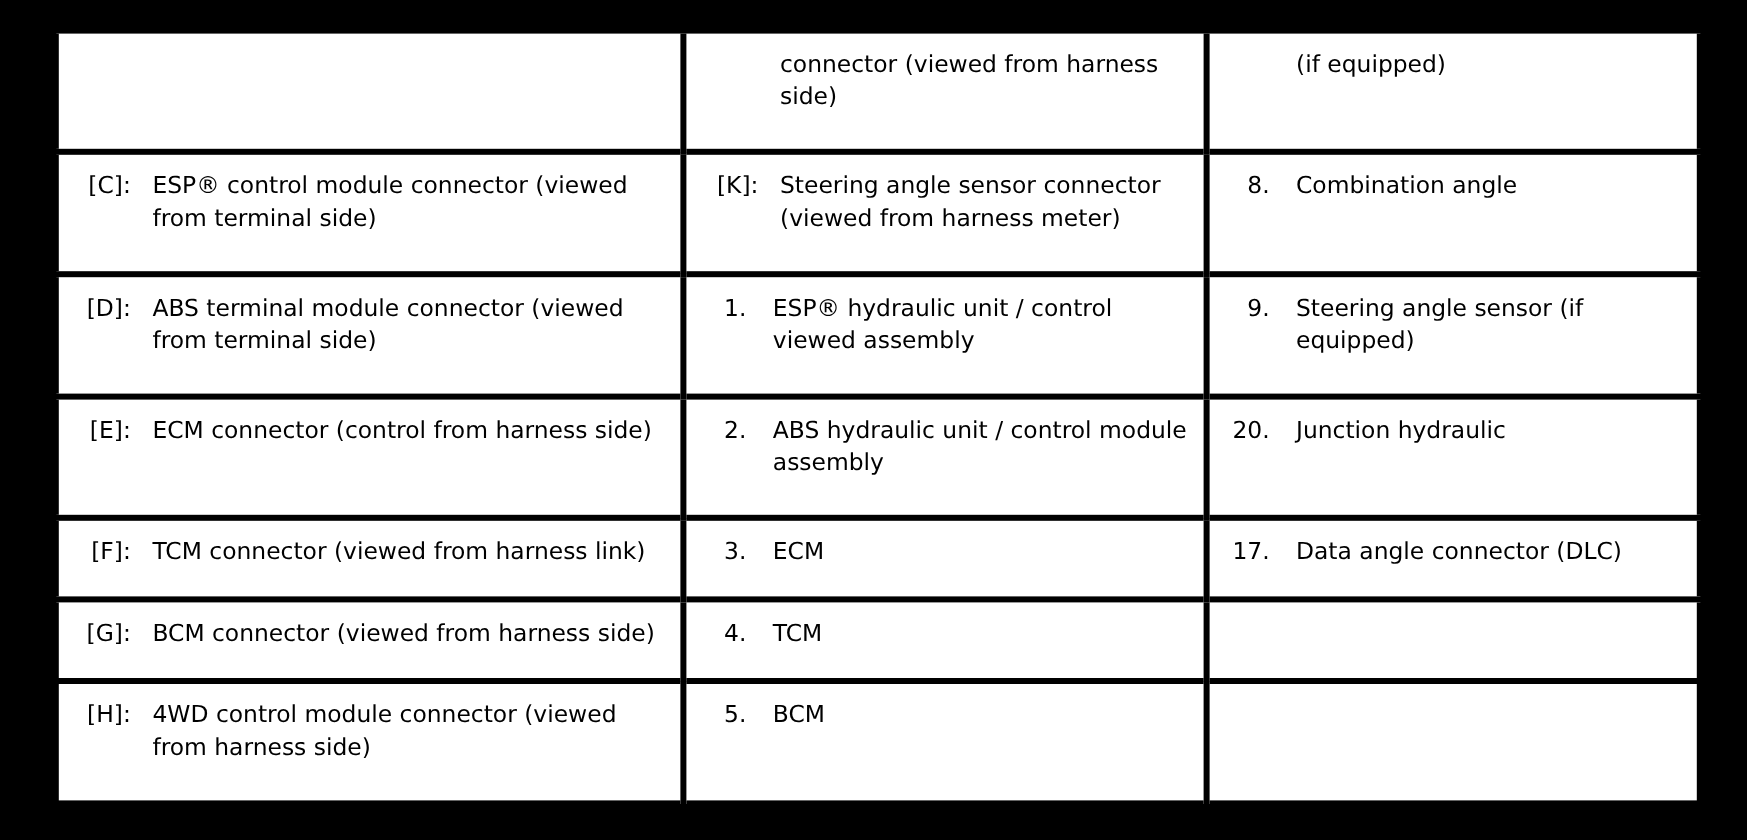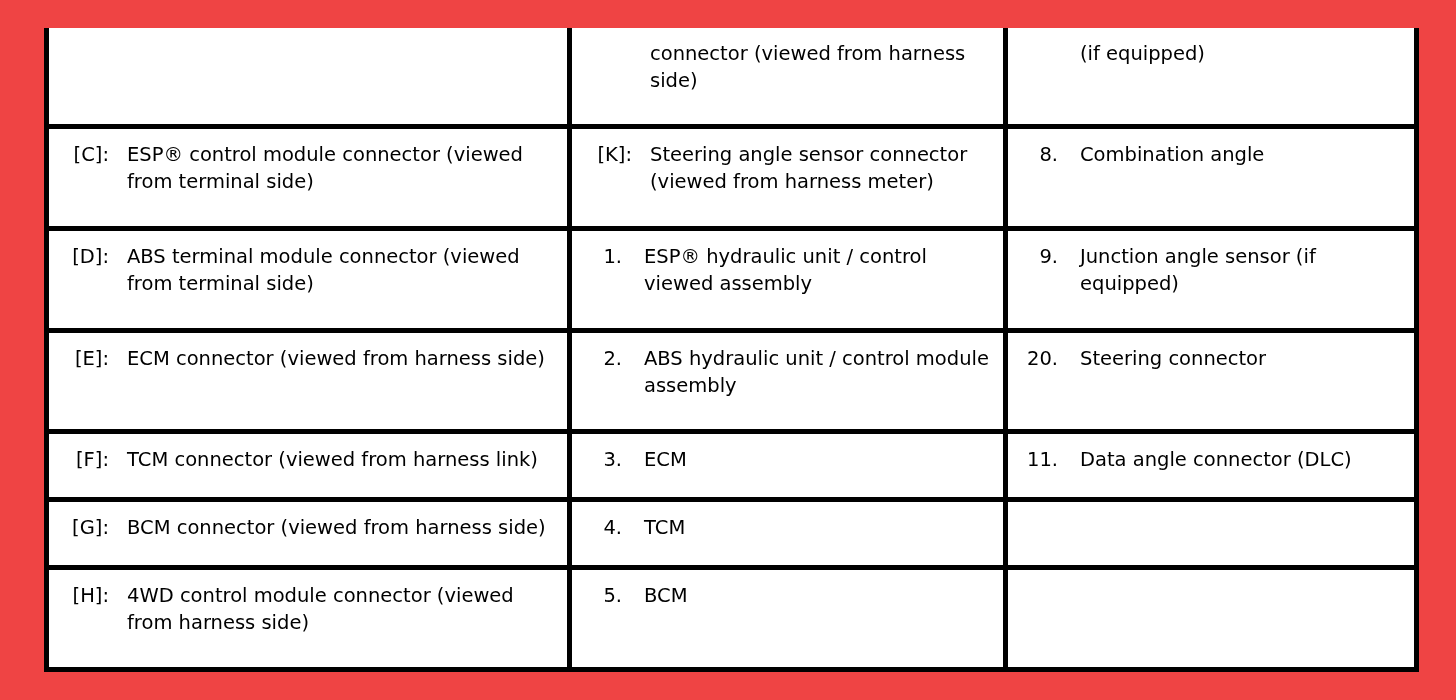--- a/index.html
+++ b/index.html
@@ -13,21 +13,21 @@
     height: 700px;
     overflow: hidden;
     font-family: "DejaVu Sans", sans-serif;
     color: #000000;
   }
 
   .page {
     position: relative;
     width: 1456px;
     height: 700px;
-    background: #ef4444;
+    background: #000000;
   }
 
   
   .legend-table {
     position: absolute;
     left: 44px;
     top: 28px;
     width: 1370px;   
     height: 644px;   
     border-collapse: collapse;
@@ -155,62 +155,62 @@
         </td>
         <td>
           <div class="cell-inner">
             <span class="key num">1.</span>
             <span class="desc">ESP® hydraulic unit / control viewed assembly</span>
           </div>
         </td>
         <td class="last-col">
           <div class="cell-inner">
             <span class="key num">9.</span>
-            <span class="desc">Junction angle sensor (if equipped)</span>
+            <span class="desc">Steering angle sensor (if equipped)</span>
           </div>
         </td>
       </tr>
 
       <tr>
         <td>
           <div class="cell-inner">
             <span class="key">[E]:</span>
-            <span class="desc">ECM connector (viewed from harness side)</span>
+            <span class="desc">ECM connector (control from harness side)</span>
           </div>
         </td>
         <td>
           <div class="cell-inner">
             <span class="key num">2.</span>
             <span class="desc">ABS hydraulic unit / control module assembly</span>
           </div>
         </td>
         <td class="last-col">
           <div class="cell-inner">
             <span class="key num">20.</span>
-            <span class="desc">Steering connector</span>
+            <span class="desc">Junction hydraulic</span>
           </div>
         </td>
       </tr>
 
       <tr>
         <td>
           <div class="cell-inner">
             <span class="key">[F]:</span>
             <span class="desc">TCM connector (viewed from harness link)</span>
           </div>
         </td>
         <td>
           <div class="cell-inner">
             <span class="key num">3.</span>
             <span class="desc">ECM</span>
           </div>
         </td>
         <td class="last-col">
           <div class="cell-inner">
-            <span class="key num">11.</span>
+            <span class="key num">17.</span>
             <span class="desc">Data angle connector (DLC)</span>
           </div>
         </td>
       </tr>
 
       <tr>
         <td>
           <div class="cell-inner">
             <span class="key">[G]:</span>
             <span class="desc">BCM connector (viewed from harness side)</span>

